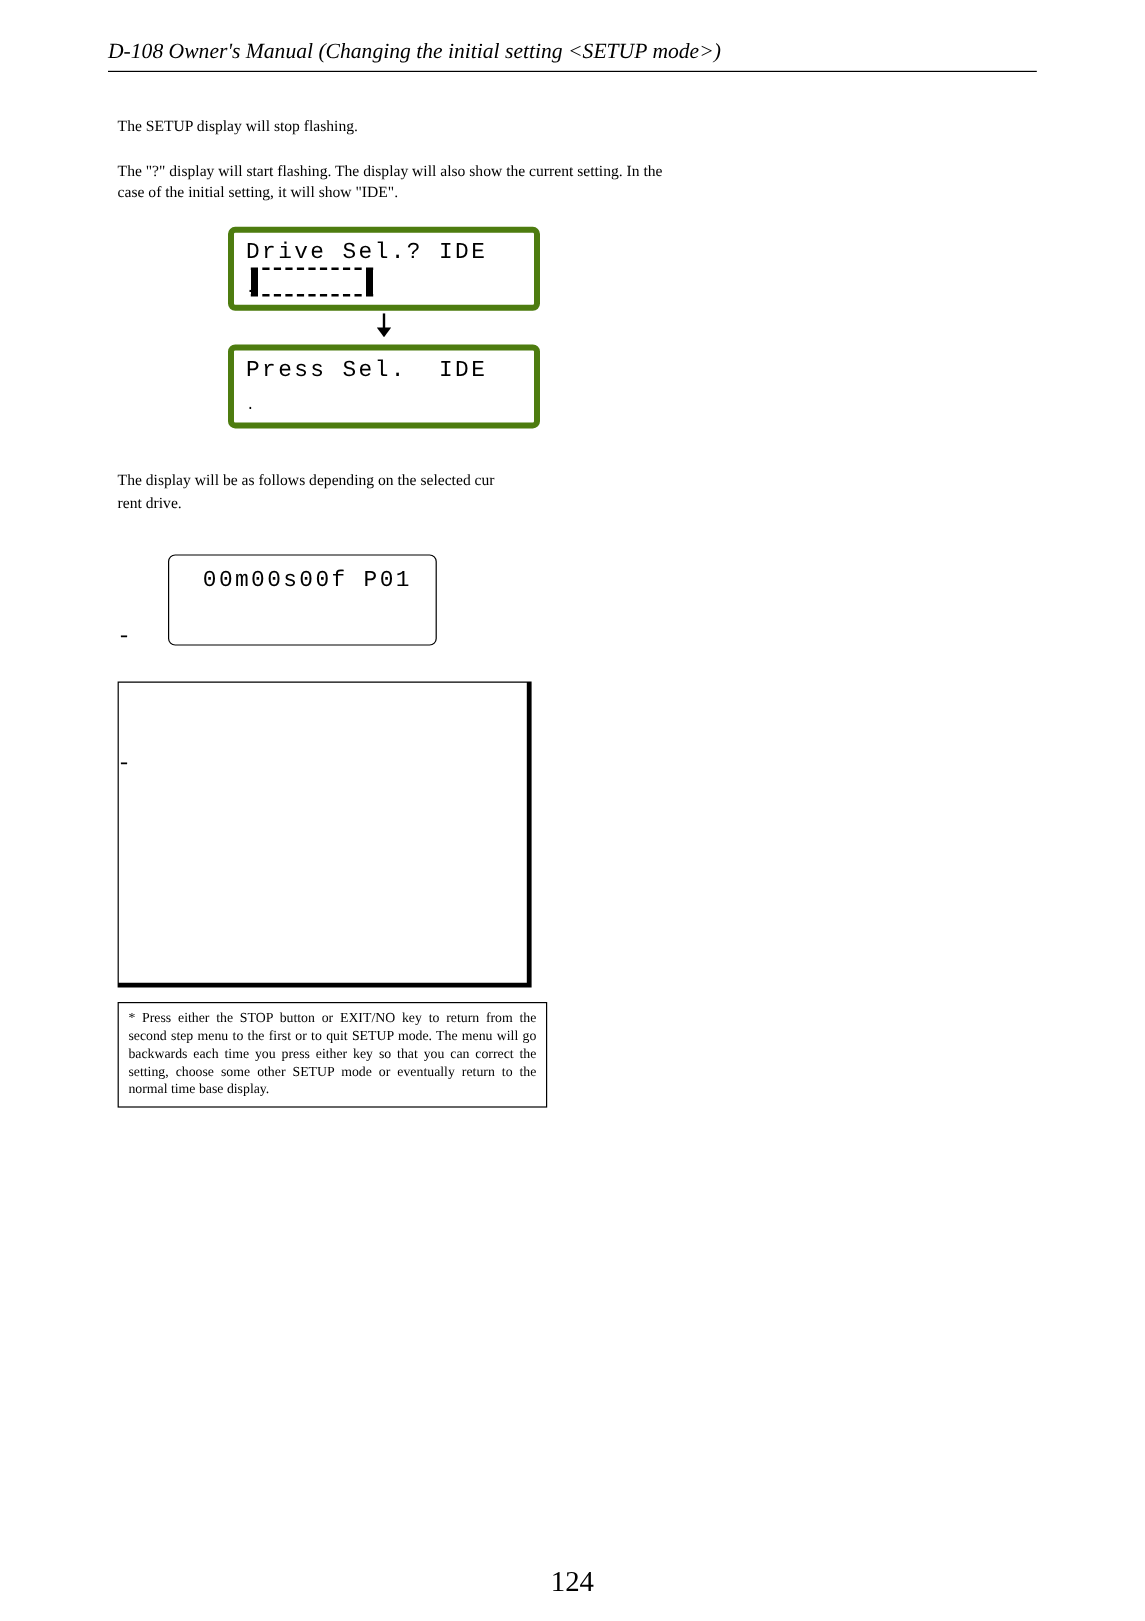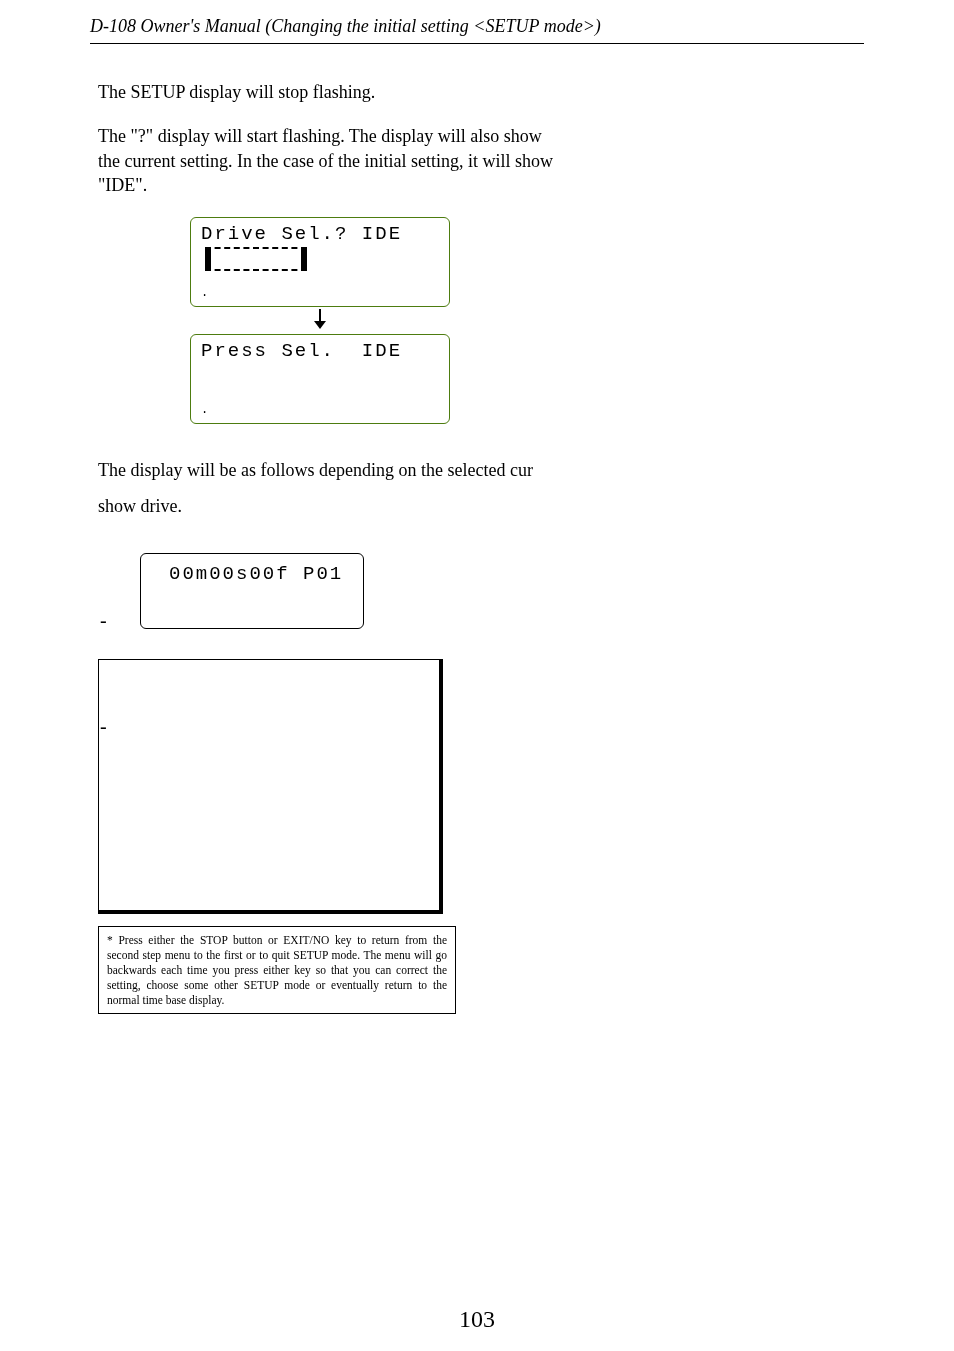--- a/index.html
+++ b/index.html
@@ -7,53 +7,53 @@
     padding: 0;
     background: #ffffff;
     font-family: Georgia, 'Times New Roman', serif;
     color: #000000;
   }
   .page {
     width: 954px;
     min-height: 1351px;
     position: relative;
     box-sizing: border-box;
-    padding: 16px 90px 40px 90px;
+    padding: 32px 90px 40px 90px;
   }
   .header {
     font-style: italic;
     font-size: 18px;
     margin-bottom: 6px;
   }
   hr.header-rule {
     border: none;
     border-top: 1px solid #000;
     margin: 0 0 36px 0;
   }
   .body-text {
-    font-size: 18px;
+    font-size: 13px;
     line-height: 1.35;
     margin-bottom: 20px;
     max-width: 470px;
     margin-left: 8px;
   }
   .lcd-group {
     margin-left: 100px;
     max-width: 260px;
     margin-bottom: 34px;
   }
   .lcd {
-    border: 1px solid #4d7c0f;
+    border: 5px solid #4d7c0f;
     border-radius: 6px;
     padding: 6px 10px 4px 10px;
     font-family: 'Courier New', monospace;
     font-size: 19px;
     letter-spacing: 2px;
     line-height: 1.1;
-    height: 90px;
+    height: 70px;
     box-sizing: border-box;
     position: relative;
   }
   .lcd .line1 { white-space: pre; }
   .lcd .line2 {
     white-space: pre;
     font-size: 12px;
     position: absolute;
     bottom: 6px;
     left: 10px;
@@ -147,32 +147,32 @@
         <line x1="8" y1="0" x2="8" y2="14" stroke="#000" stroke-width="2"></line>
         <polygon points="2,12 14,12 8,20" fill="#000"></polygon>
       </svg>
     </div>
     <div class="lcd">
       <div class="line1">Press Sel.  IDE</div>
       <div class="line2">.</div>
     </div>
   </div>
 
-  <div class="body-text" style="margin-bottom:12px;">The display will be as follows depending on the selected cur</div>
-  <div class="body-text" style="margin-top:0; margin-bottom:34px;">show drive.</div>
+  <div class="body-text" style="margin-bottom:2px;">The display will be as follows depending on the selected cur</div>
+  <div class="body-text" style="margin-top:0; margin-bottom:34px;">rent drive.</div>
 
   <div style="position:relative;">
     <div class="lcd-single">
       <div class="line1">00m00s00f P01</div>
     </div>
     <span class="left-dot" style="top:56px; left:10px;">-</span>
   </div>
 
   <div style="position:relative;">
     <span class="left-dot" style="top:56px; left:10px;">-</span>
   </div>
 
   <div class="big-box"></div>
 
   <div class="note-box">* Press either the STOP button or EXIT/NO key to return from the second step menu to the first or to quit SETUP mode. The menu will go backwards each time you press either key so that you can correct the setting, choose some other SETUP mode or eventually return to the normal time base display.</div>
 
-  <div class="page-number">103</div>
+  <div class="page-number">124</div>
 </div>
 
 </body></html>

